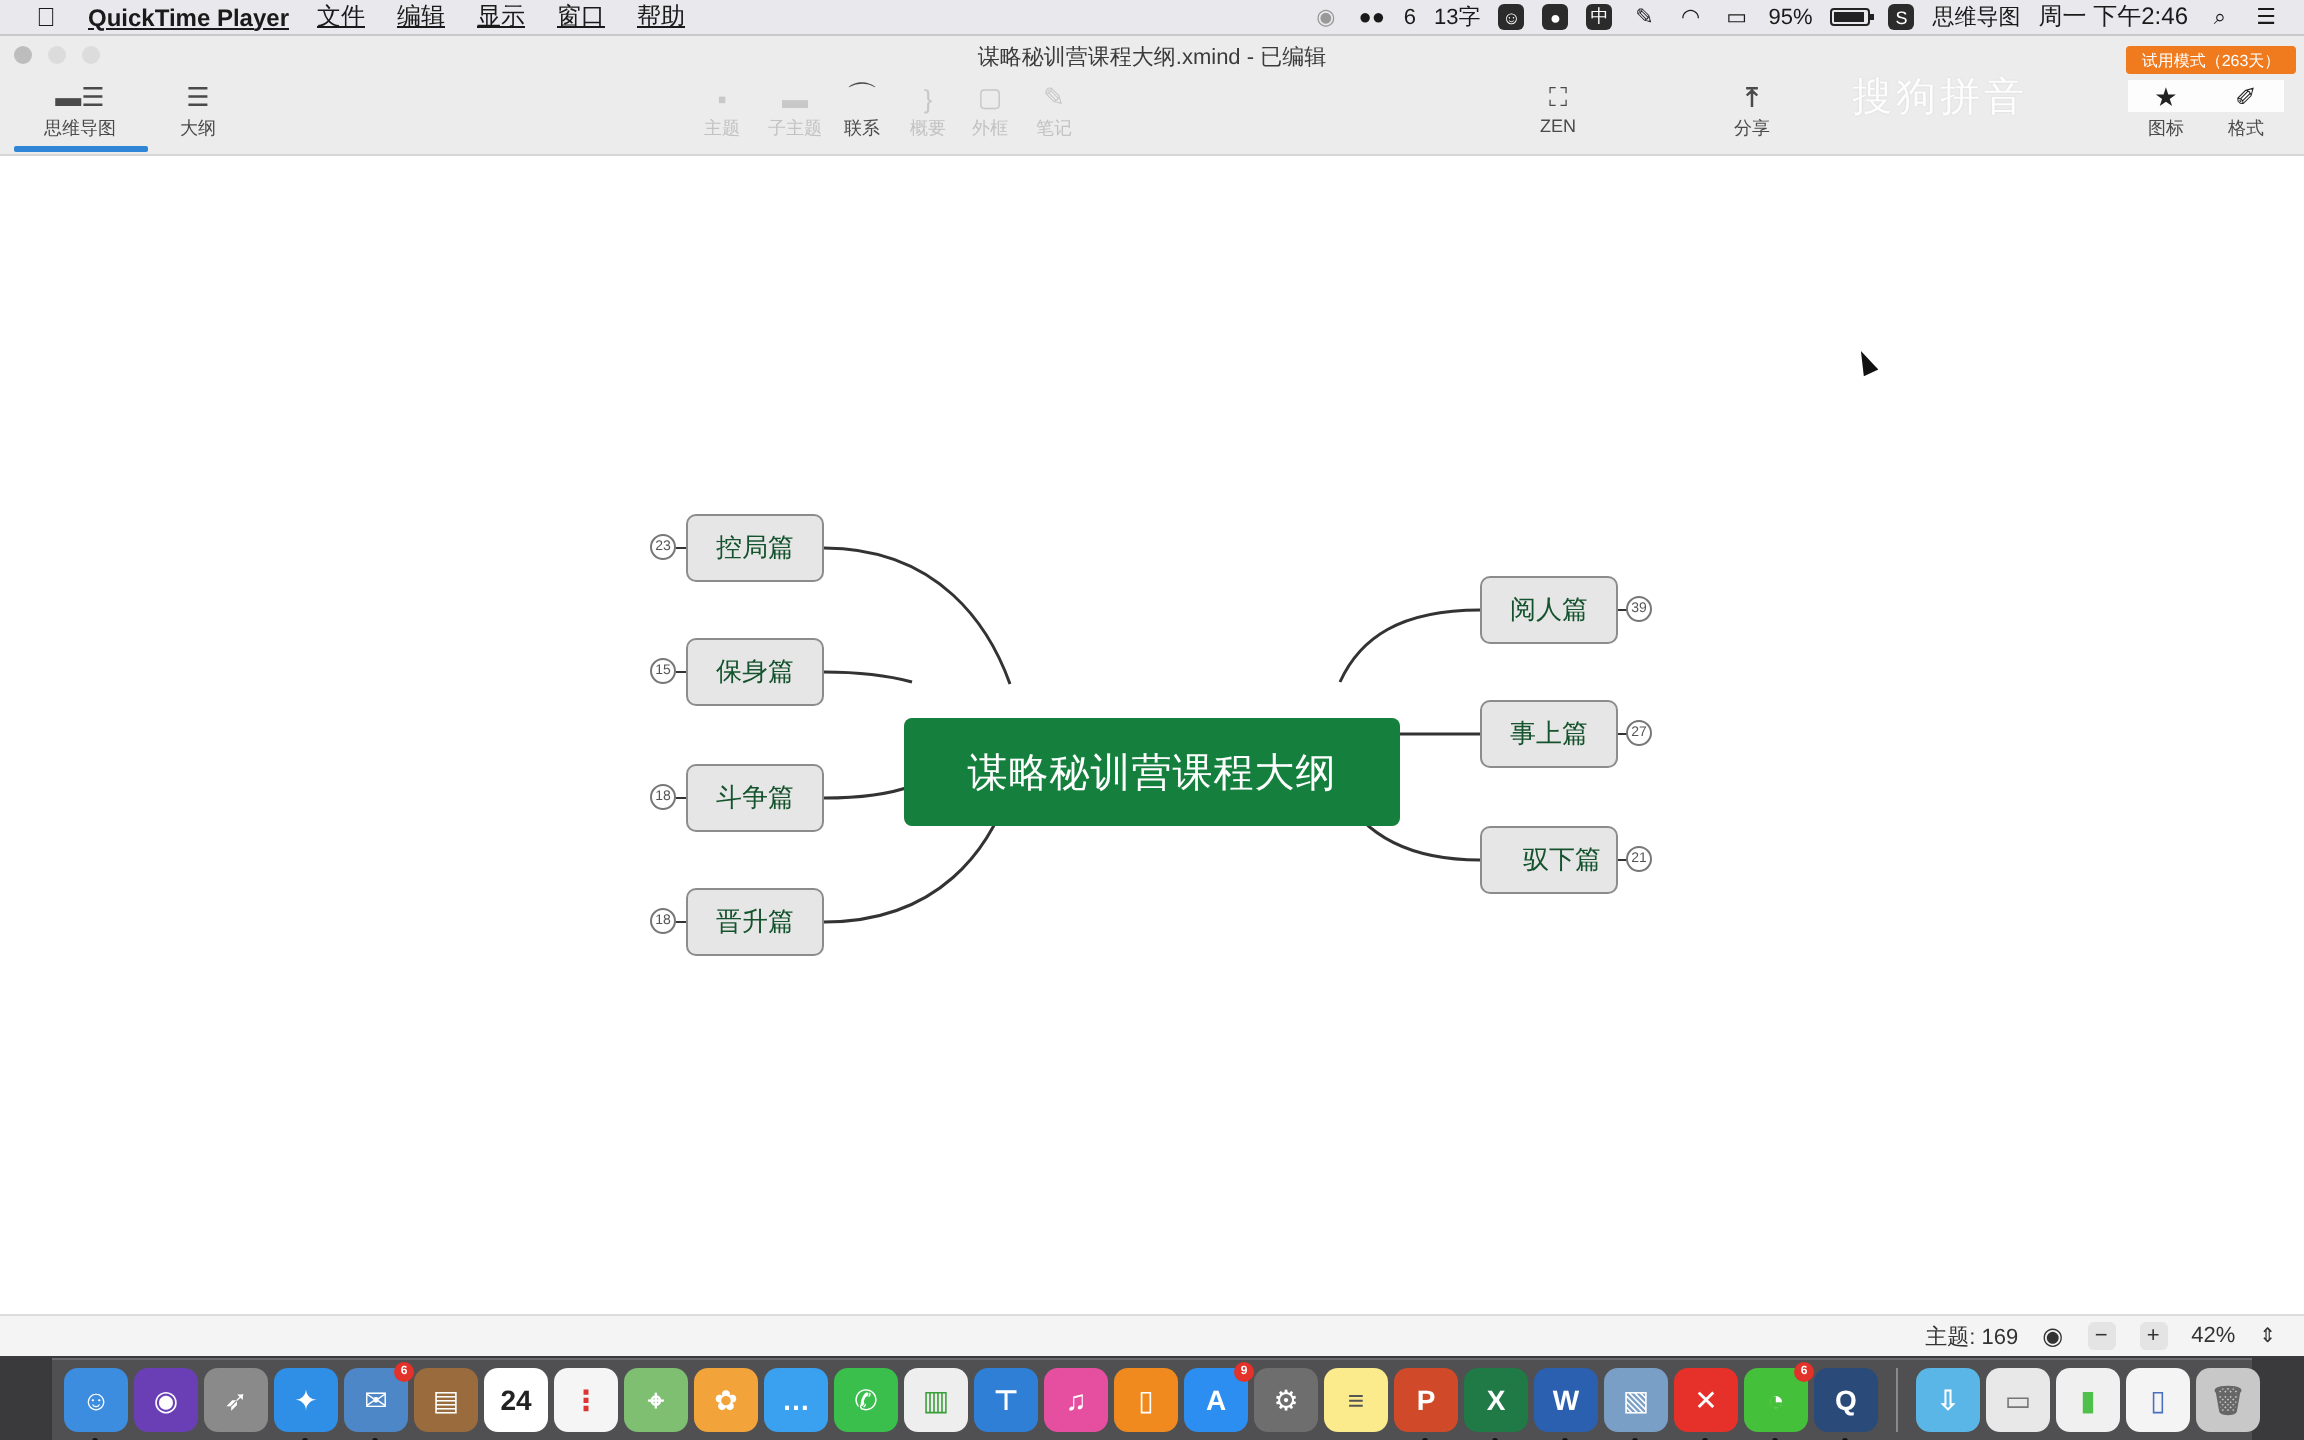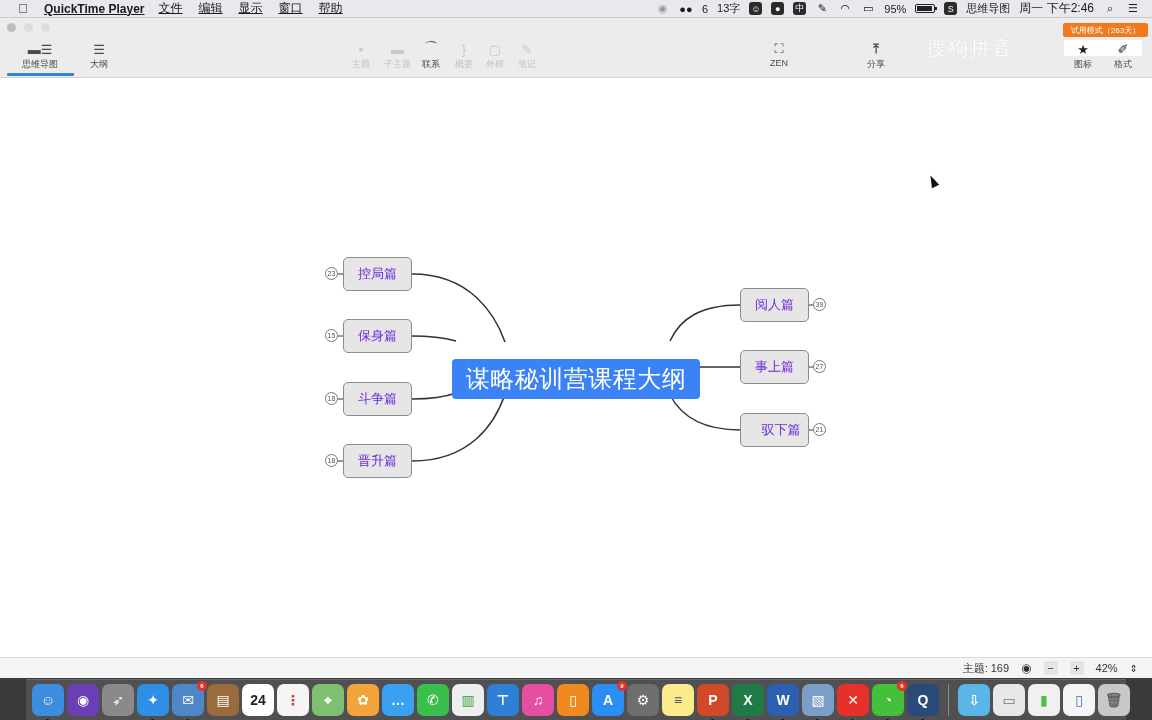--- a/index.html
+++ b/index.html
@@ -49,31 +49,31 @@
   }
   .wm-white { position: absolute; left: 1064px; top: 22px; width: 78px; height: 16px; background: #fff; opacity: 0.9; }
 
   
   .canvas { position: absolute; left: 0; top: 61px; width: 1152px; height: 578px; background: #ffffff; }
   .connectors { position: absolute; left: 0; top: 0; }
   .node {
     position: absolute; width: 69px; height: 34px;
     background: #e6e6e6; border: 1px solid #8c8c8c; border-radius: 5px;
     display: flex; align-items: center; justify-content: center;
-    font-size: 13px; color: #6d28d9;
+    font-size: 13px; color: #14532d;
   }
   .count {
     position: absolute; width: 13px; height: 13px; border: 1px solid #777; border-radius: 50%;
     font-size: 7px; color: #555; background: #fff;
     display: flex; align-items: center; justify-content: center;
   }
   .central {
-    position: absolute; left: 452px; top: 280px; width: 248px; height: 40px;
-    background: #3b82f6; border-radius: 4px;
-    color: #fff; font-size: 24px; display: flex; align-items: center; justify-content: center;
+    position: absolute; left: 452px; top: 280px; width: 248px; height: 54px;
+    background: #15803d; border-radius: 4px;
+    color: #fff; font-size: 20px; display: flex; align-items: center; justify-content: center;
     letter-spacing: 0.5px;
   }
   .cursor { position: absolute; left: 929px; top: 96px; width: 0; height: 0;
     border-left: 4px solid transparent; border-right: 4px solid transparent; border-bottom: 12px solid #111;
     transform: rotate(-25deg); }
 
   
   .statusbar {
     position: absolute; left: 0; top: 639px; width: 1152px; height: 21px;
     background: #f4f4f4; border-top: 1px solid #dcdcdc;
@@ -128,20 +128,21 @@
   </div>
 </div>
 
 <div class="window">
   <div class="titlebar">
     <div class="traffic">
       <span></span>
       <span></span>
       <span></span>
     </div>
+    <div class="doc-title">谋略秘训营课程大纲.xmind - 已编辑</div>
 
     <div class="tb-btn" style="left:22px;">
       <span class="ico" style="font-weight:bold;">▬☰</span>
       <span>思维导图</span>
     </div>
     <div class="tb-btn" style="left:90px;">
       <span class="ico">☰</span>
       <span>大纲</span>
     </div>
     <div class="view-tab-active"></div>

